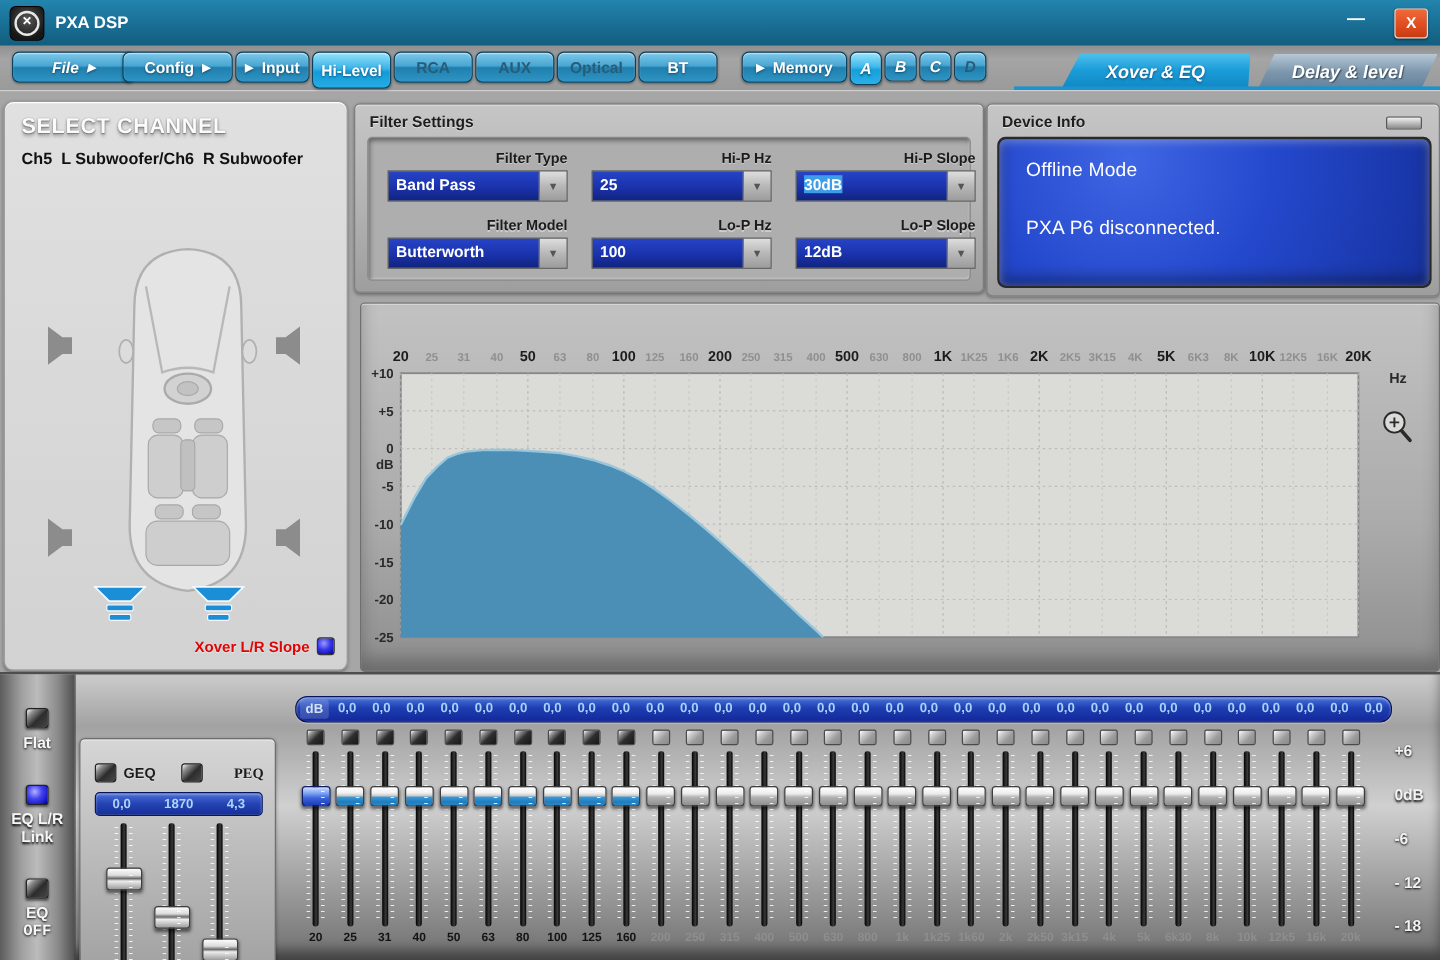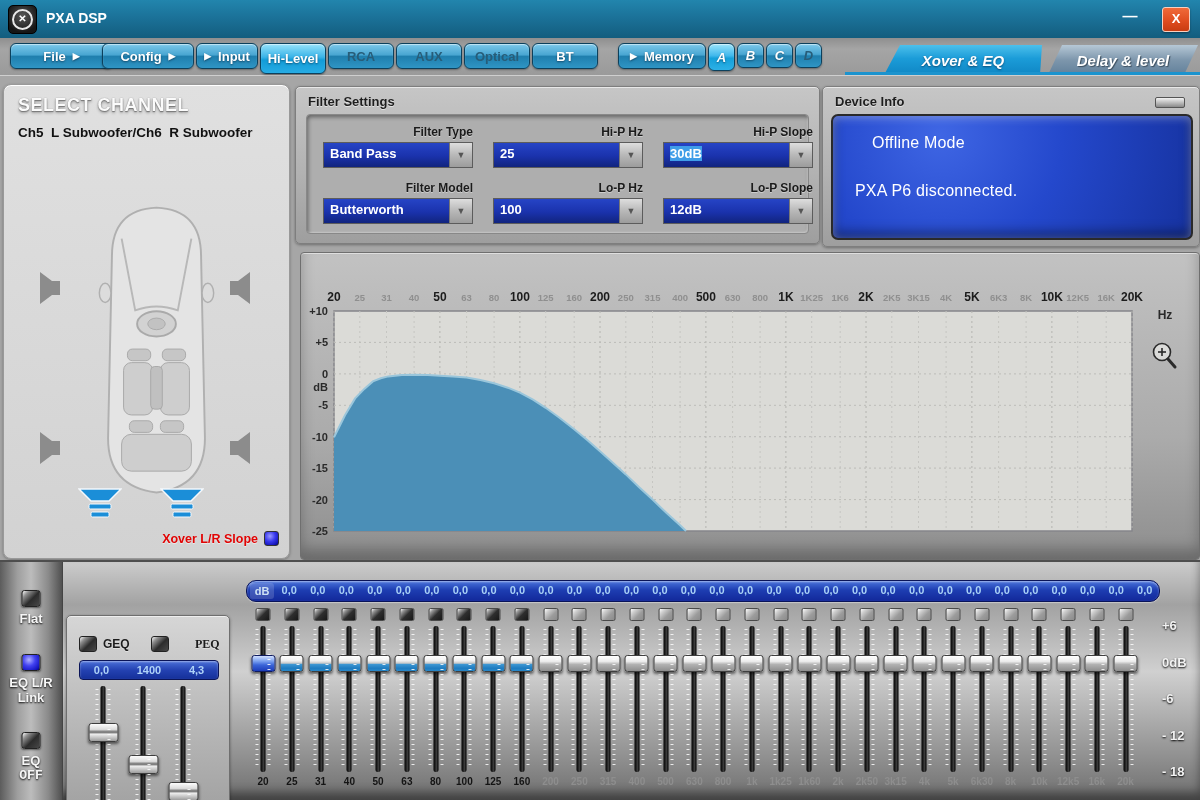--- a/index.html
+++ b/index.html
@@ -27,21 +27,21 @@
     border-bottom:1px solid #cfcfcf;}
   .mbtn{box-sizing:border-box;border-radius:6px;
     background:linear-gradient(180deg,#7cc8ea 0%,#49a6d2 45%,#1f7fae 52%,#2f95c4 100%);
     border:1px solid #0c405c;color:#fff;font-weight:bold;font-size:13px;
     display:flex;align-items:center;justify-content:center;gap:7px;cursor:pointer;
     text-shadow:0 1px 2px rgba(0,20,40,.55);
     box-shadow:inset 0 1px 1px rgba(255,255,255,.55),0 1px 2px rgba(0,0,0,.35);}
   .mbtn.disabled{color:#275d79;text-shadow:none;}
   .mbtn.active{background:linear-gradient(180deg,#96e2fa 0%,#3ab4e8 45%,#129cd8 55%,#27ace4 100%);}
   .arr{font-size:9px;line-height:1;}
-  #file-btn{position:absolute;left:10px;top:5px;width:103px;height:26px;}
+  #file-btn{position:absolute;left:10px;top:5px;width:103px;height:26px;font-style:italic;}
   #config-btn{position:absolute;left:102px;top:5px;width:92px;height:26px;}
   #input-group{position:absolute;left:196px;top:5px;display:flex;gap:2px;align-items:flex-start;}
   #input-label-btn{width:62px;height:26px;}
   .itab{width:66px;height:26px;}
   .itab.active{height:31px;}
   #memory-group{position:absolute;left:618px;top:5px;display:flex;gap:2px;align-items:flex-start;}
   #memory-label-btn{width:88px;height:26px;}
   .mslot{width:27px;height:25px;font-size:13px;font-style:italic;}
   .mslot.active{height:28px;background:linear-gradient(180deg,#9ae4fb 0%,#40b8ec 45%,#14a0da 55%,#2cb0e6 100%);}
   .toptab{position:absolute;top:7px;height:30px;display:flex;align-items:center;justify-content:center;
@@ -315,21 +315,21 @@
             <div class="ddarrow">▼</div>
           </div>
         </div>
       </div>
   </div>
 
   <div class="device-panel metal">
     <div class="panel-title">Device Info</div>
     <div class="dev-dash"></div>
     <div class="dev-screen">
-      <div class="dev-line" style="top:18px;margin-left:17px;">Offline Mode</div>
+      <div class="dev-line" style="top:18px;">Offline Mode</div>
       <div class="dev-line" style="top:66px;">PXA P6 disconnected.</div>
     </div>
   </div>
 
   <div class="graph-panel">
     <svg id="graph-svg" width="898" height="306">
         <rect x="33" y="58" width="798" height="220" fill="#dbdbd7" stroke="#85858a" stroke-width="1.5"></rect>
         <line x1="33.0" y1="58" x2="33.0" y2="278" stroke="#b4b4b0" stroke-dasharray="2,3"></line>
         <line x1="58.8" y1="58" x2="58.8" y2="278" stroke="#c6c6c2" stroke-dasharray="2,3"></line>
         <line x1="85.5" y1="58" x2="85.5" y2="278" stroke="#c6c6c2" stroke-dasharray="2,3"></line>
@@ -431,21 +431,21 @@
       <div class="eqleft-lab" style="top:206px;font-family:Liberation Mono, monospace;">OFF</div>
     </div>
 
     <div class="geq-panel">
       <div class="minibtn ledred" style="left:12px;top:20px;"></div>
       <div class="geqlab" style="left:36px;top:21px;">GEQ</div>
       <div class="minibtn" style="left:84px;top:20px;"></div>
       <div class="geqlab" style="left:128px;top:21px;font-family:Liberation Serif, serif;">PEQ</div>
       <div class="geq-display">
         <span>0,0</span>
-        <span>1400</span>
+        <span>1870</span>
         <span>4,3</span>
       </div>
       <div>
           <div class="minicol" style="left: 22px;">
             <div class="track minitrack">
               <div class="knob miniknob" style="top: 37px;"></div>
             </div>
             <div class="minilabel">dB</div>
           </div>
           <div class="minicol" style="left: 62px;">

